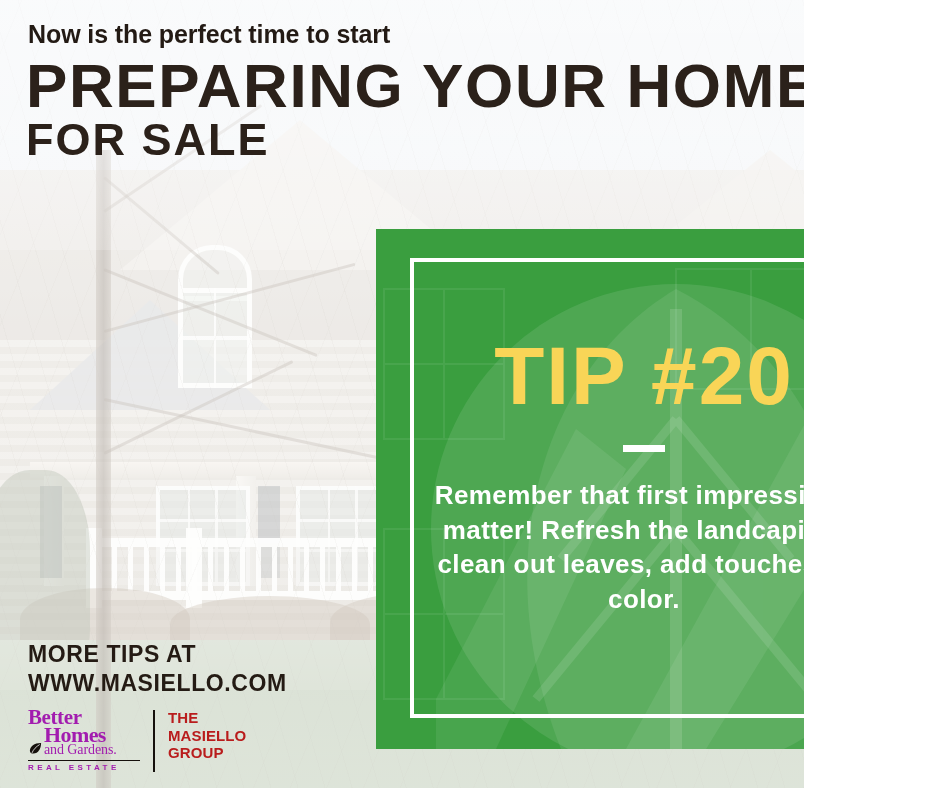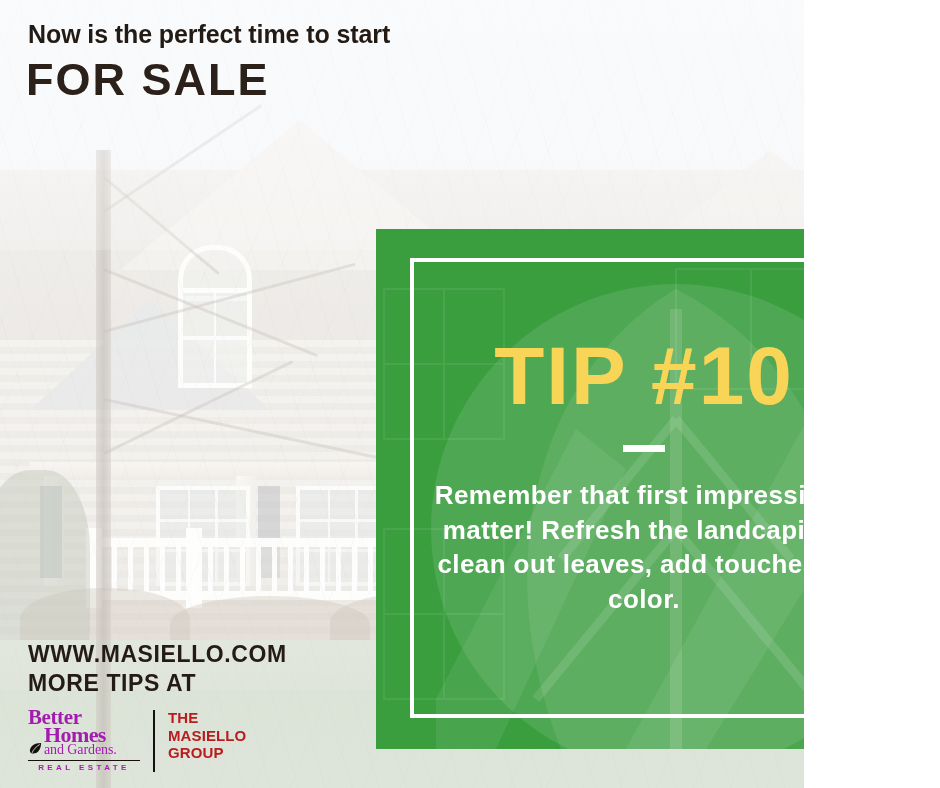--- a/index.html
+++ b/index.html
@@ -286,21 +286,20 @@
   }
   .bhg-rule {
     height: 1px;
     background: #15100c;
     margin: 3px 0 2px 0;
   }
   .bhg-re {
     font-size: 8px;
     font-weight: 700;
     letter-spacing: 3.4px;
-    text-align: center;
   }
   .logo-div {
     width: 2px;
     height: 62px;
     background: #15100c;
     margin-top: 2px;
     flex: 0 0 auto;
   }
   .masiello {
     color: #b91c1c;
@@ -427,20 +426,21 @@
 
     <div class="twigs"></div>
 
     <div class="photo-wash"></div>
     <div class="photo-wash-top"></div>
   </div>
 
   <div class="kicker">Now is the perfect time to start</div>
 
   <div class="headline">
+    <span>PREPARING YOUR HOME</span>
     <span class="l2">FOR SALE</span>
   </div>
 
   <div class="tip-panel">
 
     <svg class="leaf-art" viewBox="0 0 536 520" preserveAspectRatio="none">
 
       <g opacity="0.07" stroke="#ffffff" stroke-width="2" fill="none">
         <rect x="8" y="60" width="120" height="150"></rect>
         <line x1="68" y1="60" x2="68" y2="210"></line>
@@ -467,29 +467,29 @@
 
       <g fill="#ffffff" opacity="0.075">
         <path d="M470 120 L 536 185 L 330 520 L 250 520 Z"></path>
         <path d="M60 470 L 200 200 L 250 240 L 120 520 L 60 520 Z"></path>
       </g>
     </svg>
 
     <div class="tip-inner-border"></div>
 
     <div class="tip-content">
-      <div class="tip-number">TIP #10</div>
+      <div class="tip-number">TIP #20</div>
       <div class="tip-divider"></div>
       <div class="tip-body">Remember that first impressions matter! Refresh the landcaping, clean out leaves, add touches of color.</div>
     </div>
   </div>
 
   <div class="more-tips">
+    <div>MORE TIPS AT</div>
     <div>WWW.MASIELLO.COM</div>
-    <div>MORE TIPS AT</div>
   </div>
 
   <div class="logo-lockup">
     <div class="bhg">
       <div class="bhg-better">Better</div>
       <div class="bhg-homes-row">
         <svg class="bhg-leaf" viewBox="0 0 20 20">
           <path d="M18 3 C 8 3, 2 8, 2 14 C 2 17, 4 18, 7 18 C 14 18, 18 11, 18 3 Z" fill="#15100c"></path>
           <path d="M16 5 C 11 8, 7 12, 5 17" stroke="#ffffff" stroke-width="1.1" fill="none"></path>
         </svg>

